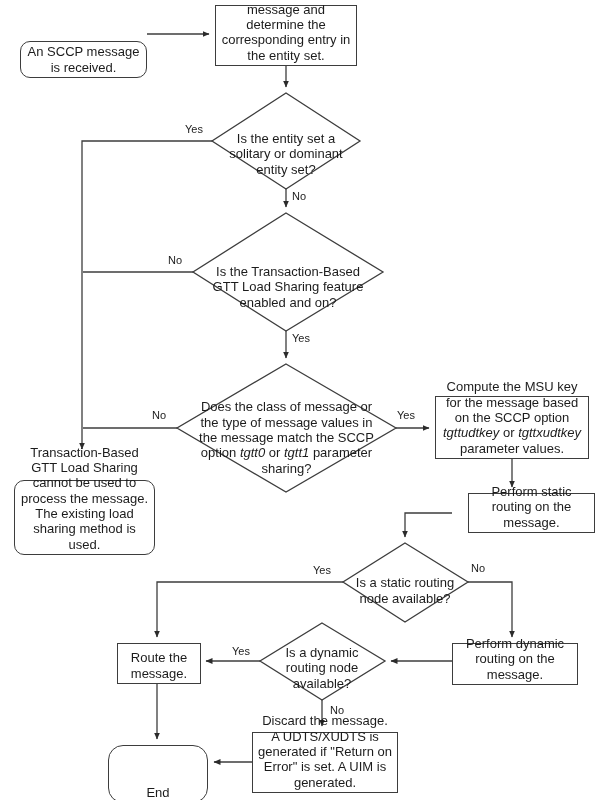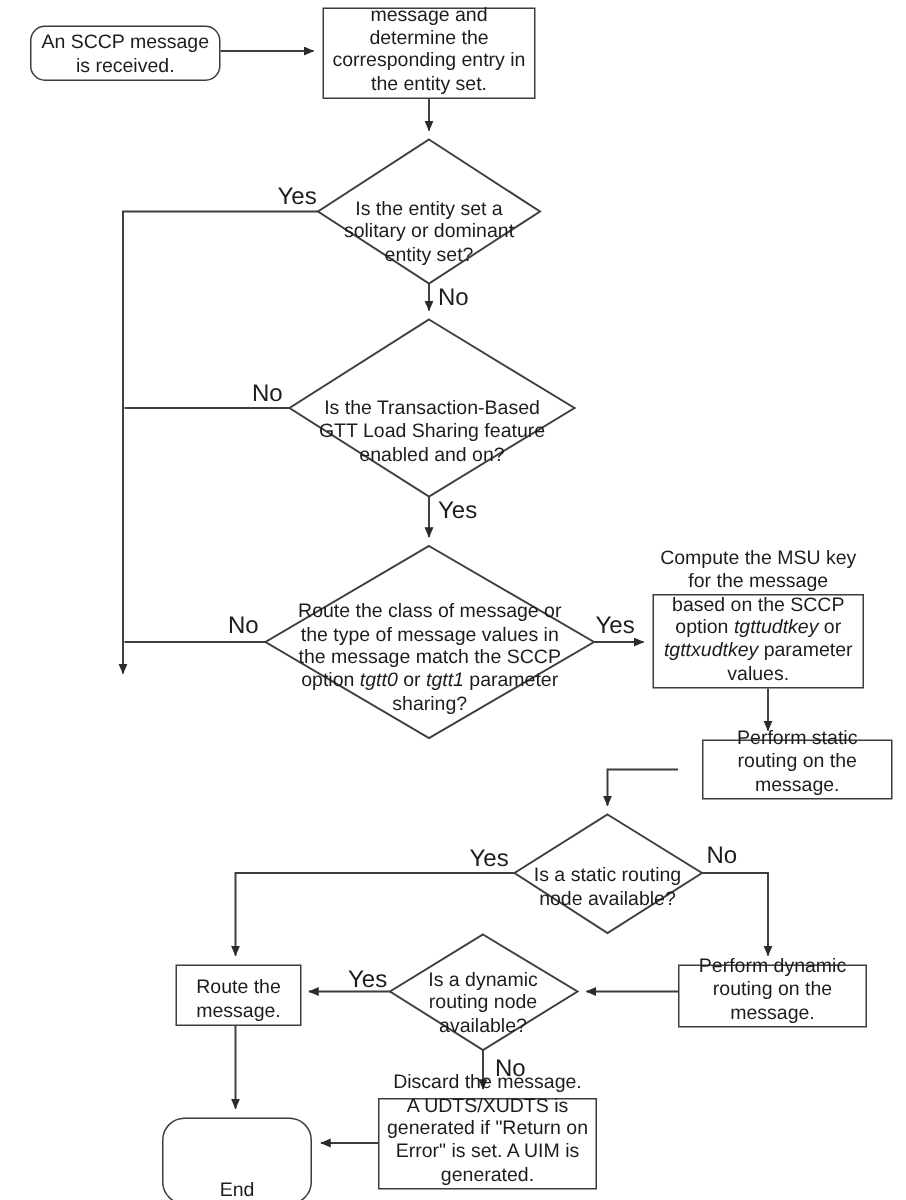--- a/index.html
+++ b/index.html
@@ -6,25 +6,25 @@
   body{font-family:"Liberation Sans", sans-serif;}
   .canvas{position:relative;width:604px;height:800px;background:#ffffff;overflow:hidden;}
   .layer{position:absolute;left:0;top:0;width:604px;height:800px;}
   svg{display:block;}
   .node{
     position:absolute;display:flex;align-items:flex-end;justify-content:center;
     text-align:center;font-size:13px;line-height:1.18;color:#1c1c1c;
     box-sizing:border-box;z-index:2;
   }
   .box{border:1.5px solid #3d3d3d;background:#ffffff;padding:2px 4px;}
-  .rounded{border-radius:10px;}
+  .rounded{border-radius:10px;margin-top:24px;}
   .stadium{border-radius:15px;}
   .dtext{background:transparent;padding:0;}
   .elabel{
-    position:absolute;font-size:16px;color:#1c1c1c;z-index:3;
+    position:absolute;font-size:11px;color:#1c1c1c;z-index:3;
     white-space:nowrap;
   }
   .dtext i, .box i{font-style:italic;}
 </style>
 </head>
 <body>
 
 <div class="canvas">
 
   <svg class="layer" width="604" height="800" viewBox="0 0 604 800">
@@ -62,22 +62,25 @@
   </svg>
 
   <div class="node box rounded" style="left:20px;top:17px;width:127px;height:37px;">
     <span>An SCCP message is received.</span>
   </div>
 
   <div class="node box" style="left:215px;top:5px;width:142px;height:61px;">
     <span>Perform GTT on the message and determine the corresponding entry in the entity set.</span>
   </div>
 
+  <div class="node box rounded" style="left:14px;top:456px;width:141px;height:75px;">
+    <span>Transaction-Based GTT Load Sharing cannot be used to process the message. The existing load sharing method is used.</span>
+  </div>
 
-  <div class="node box" style="left:435px;top:396px;width:141px;height:63px;">
+  <div class="node box" style="left:435px;top:396px;width:154px;height:63px;">
     <span><span>Compute the MSU key for the message based on the SCCP option </span><i>tgttudtkey</i><span> or </span><i>tgttxudtkey</i><span> parameter values.</span></span>
   </div>
 
   <div class="node box" style="left:452px;top:493px;width:127px;height:40px;margin-left:16px;">
     <span>Perform static routing on the message.</span>
   </div>
 
   <div class="node box" style="left:117px;top:643px;width:84px;height:41px;">
     <span>Route the message.</span>
   </div>
@@ -96,21 +99,21 @@
 
   <div class="node dtext" style="left:203px;top:234px;width:170px;height:76px;">
     <span>Is the Transaction-Based GTT Load Sharing feature enabled and on?</span>
   </div>
 
   <div class="node dtext" style="left:216px;top:105px;width:140px;height:72px;">
     <span>Is the entity set a solitary or dominant entity set?</span>
   </div>
 
   <div class="node dtext" style="left:192px;top:380px;width:189px;height:96px;">
-    <span><span>Route the class of message or the type of message values in the message match the SCCP option </span><i>tgtt0</i><span> or </span><i>tgtt1</i><span> parameter sharing?</span></span>
+    <span><span>Does the class of message or the type of message values in the message match the SCCP option </span><i>tgtt0</i><span> or </span><i>tgtt1</i><span> parameter sharing?</span></span>
   </div>
 
   <div class="node dtext" style="left:347px;top:558px;width:116px;height:48px;">
     <span>Is a static routing node available?</span>
   </div>
 
   <div class="node dtext" style="left:277px;top:631px;width:90px;height:60px;">
     <span>Is a dynamic routing node available?</span>
   </div>
 

